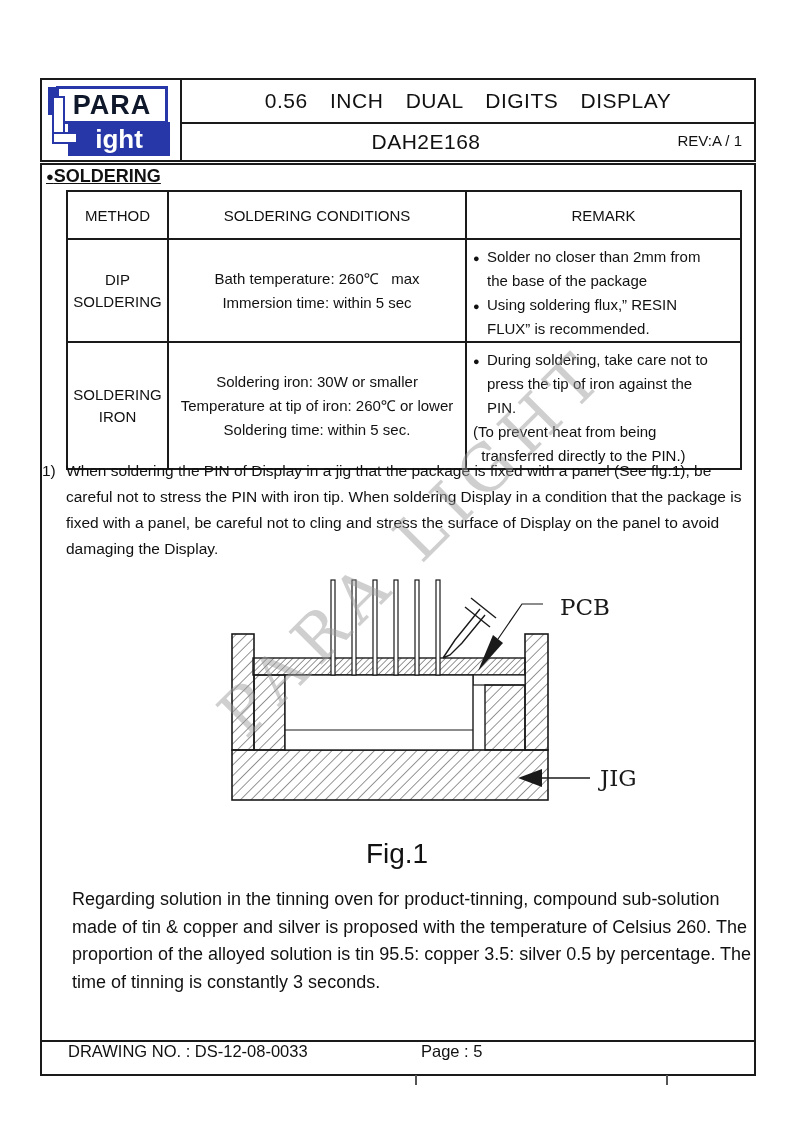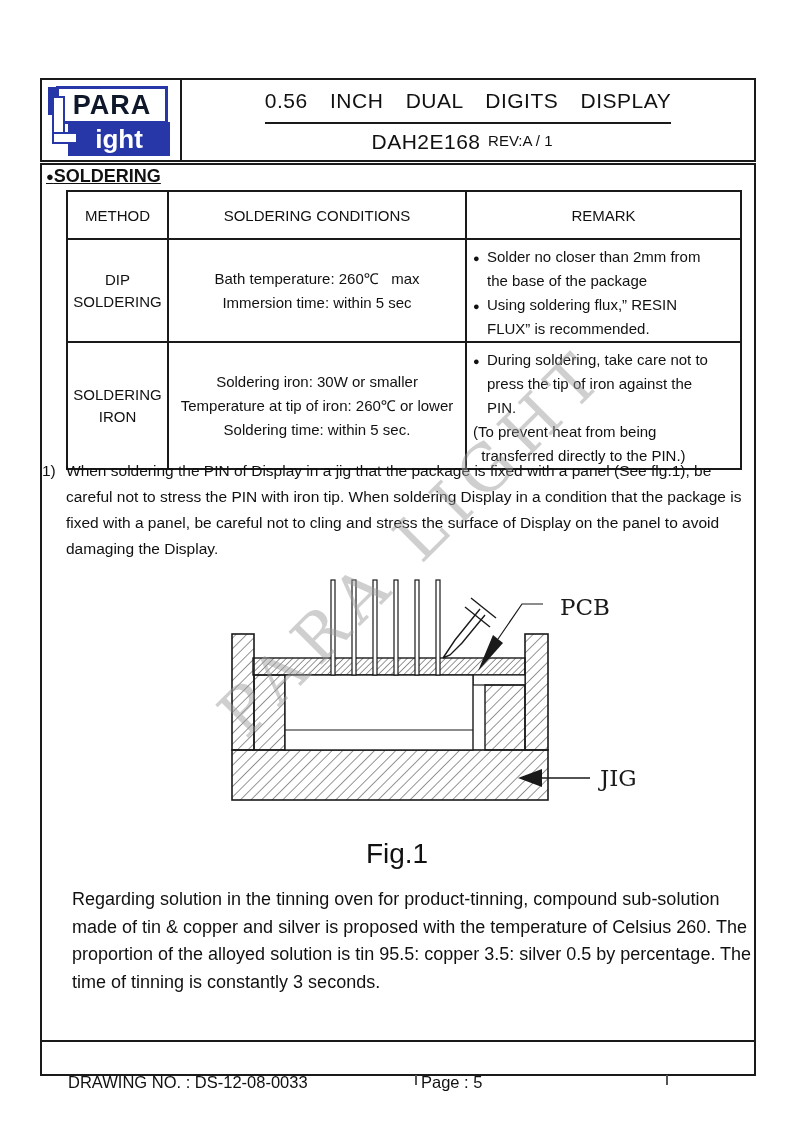--- a/index.html
+++ b/index.html
@@ -14,21 +14,21 @@
   .header-box { left:40px; top:78px; width:716px; height:84px; border:2px solid #1a1a1a; display:flex; }
   .logo-cell { width:140px; height:100%; border-right:2px solid #1a1a1a; position:relative; }
   .logo-sq   { position:absolute; left:6px; top:7px; width:28px; height:28px; }
   .para-box  { position:absolute; left:14px; top:6px; width:112px; height:38px; background:#fff;
                border:3px solid; display:flex; align-items:center; justify-content:center;
                font-weight:800; font-size:27px; letter-spacing:1px; }
   .ight-box  { position:absolute; left:26px; top:42px; width:102px; height:34px; color:#fff;
                display:flex; align-items:center; justify-content:center; font-weight:800; font-size:26px; }
   .l-vert    { position:absolute; left:10px; top:16px; width:13px; height:48px; background:#fff; border:2px solid; }
   .l-foot    { position:absolute; left:10px; top:52px; width:26px; height:12px; background:#fff; border:2px solid; }
-  .title-area{ flex:1; display:flex; flex-direction:column;align-items:center; }
+  .title-area{ flex:1; display:flex; flex-direction:column; }
   .title-top { height:44px; border-bottom:2px solid #1a1a1a; display:flex; align-items:center; justify-content:center;
                font-size:21px; word-spacing:16px; letter-spacing:0.5px; }
   .title-bot { flex:1; position:relative; display:flex; align-items:center; justify-content:center;border-radius:16px; }
   .part-no   { font-size:21px; letter-spacing:0.5px; margin-right:84px; }
   .rev       { position:absolute; right:12px; top:8px; font-size:15px; }
 
   
   .frame { left:40px; top:163px; width:716px; height:913px; border:2px solid #1a1a1a; }
   .section-head { left:46px; top:166px; font-size:18px; font-weight:bold; text-decoration:underline; z-index:6; }
   .section-head .blt { font-size:13px; vertical-align:1px; }
@@ -62,21 +62,21 @@
 
   
   .fig-svg { left:222px; top:563px; z-index:2; }
   .fig-caption { left:0; top:838px; width:794px; text-align:center; font-size:28px; z-index:2; }
 
   
   .tinning { left:72px; top:886px; width:692px; font-size:18px; line-height:27.5px; z-index:2; }
 
   
   .footer-strip { left:40px; top:1040px; width:716px; height:52px; border-top:2px solid #1a1a1a;
-                  display:flex; align-items:flex-end; font-size:16.5px; z-index:2; }
+                  display:flex; align-items:flex-start; font-size:16.5px; z-index:2; }
   .f-drawing { width:376px; padding-left:28px; }
   .f-date    { width:251px; padding-left:29px; }
   .f-page    { width:89px;  padding-left:5px; }
   .tick { width:2px; height:10px; background:#555; top:1075px; z-index:3; }
 </style>
 </head>
 <body>
 
 <div class="page">
 

